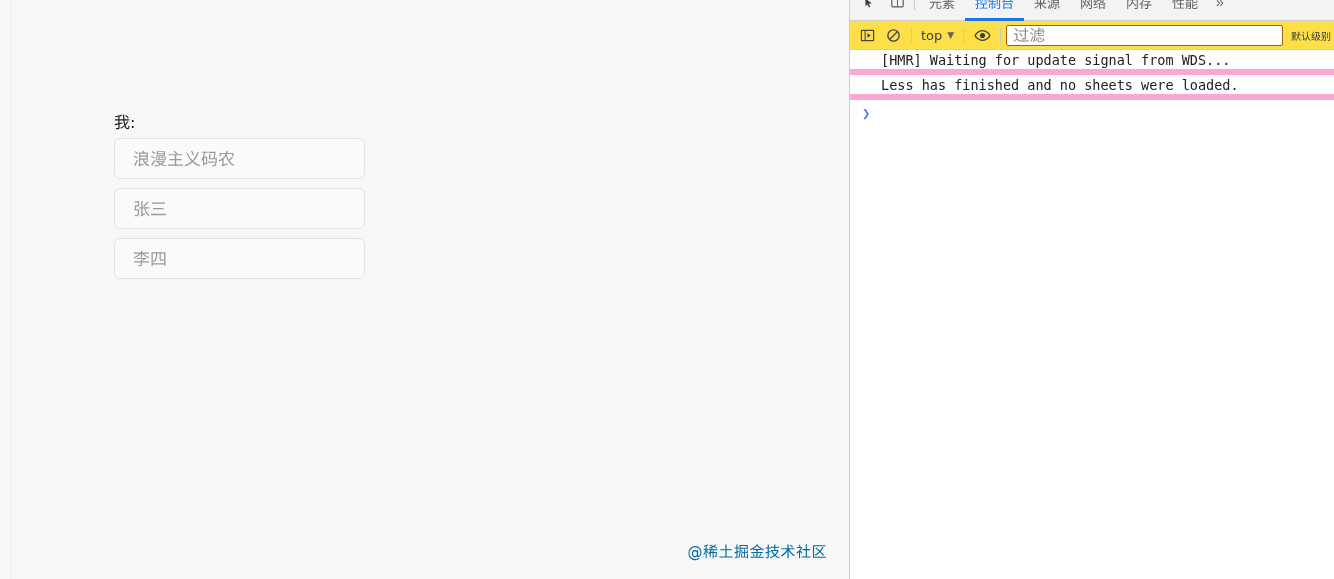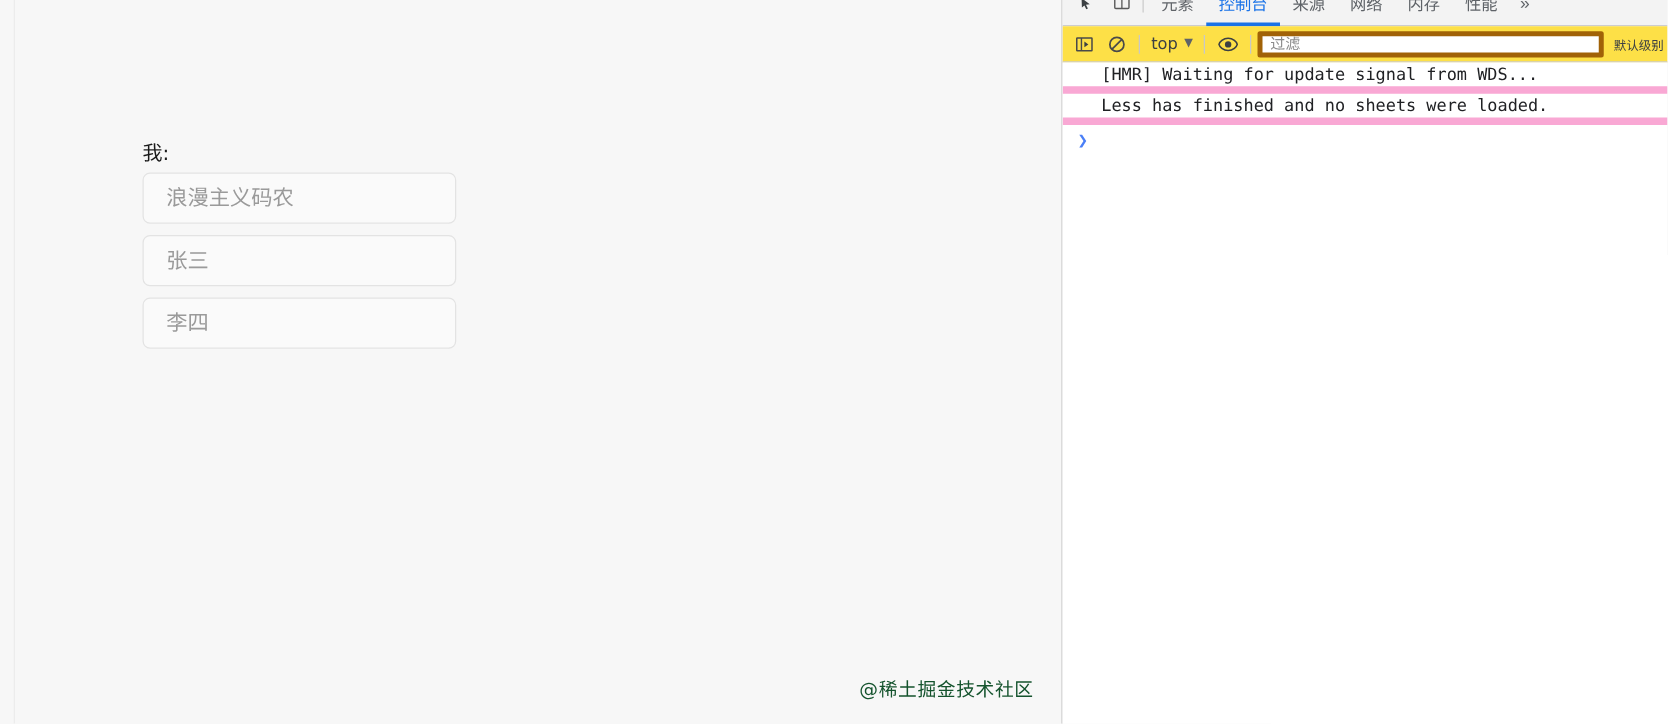--- a/index.html
+++ b/index.html
@@ -70,21 +70,21 @@
     color: #9a9a9a;
     opacity: 1;
   }
 
   
   #watermark {
     position: absolute;
     right: 22px;
     bottom: 18px;
     font-size: 15px;
-    color: #14532d;
+    color: #0369a1;
     font-family: "DejaVu Sans", "Liberation Sans", sans-serif;
     letter-spacing: 0.5px;
     white-space: nowrap;
     user-select: none;
   }
 
   
   #devtools {
     position: absolute;
     left: 849px;
@@ -203,25 +203,25 @@
   }
   .caret {
     font-size: 9px;
     color: #5f6368;
   }
   #fb-filter-input {
     flex: 1 1 auto;
     min-width: 0;
     height: 21px;
     box-sizing: border-box;
-    border: 4px solid #a16207;
+    border: 1px solid #a16207;
     border-radius: 2px;
     background: #ffffff;
     padding: 0 6px;
-    font-size: 12px;
+    font-size: 16px;
     color: #3c4043;
     outline: none;
     font-family: "DejaVu Sans", "Liberation Sans", sans-serif;
   }
   #fb-filter-input::placeholder {
     color: #8c8c8c;
     opacity: 1;
   }
   #fb-level {
     flex: none;

